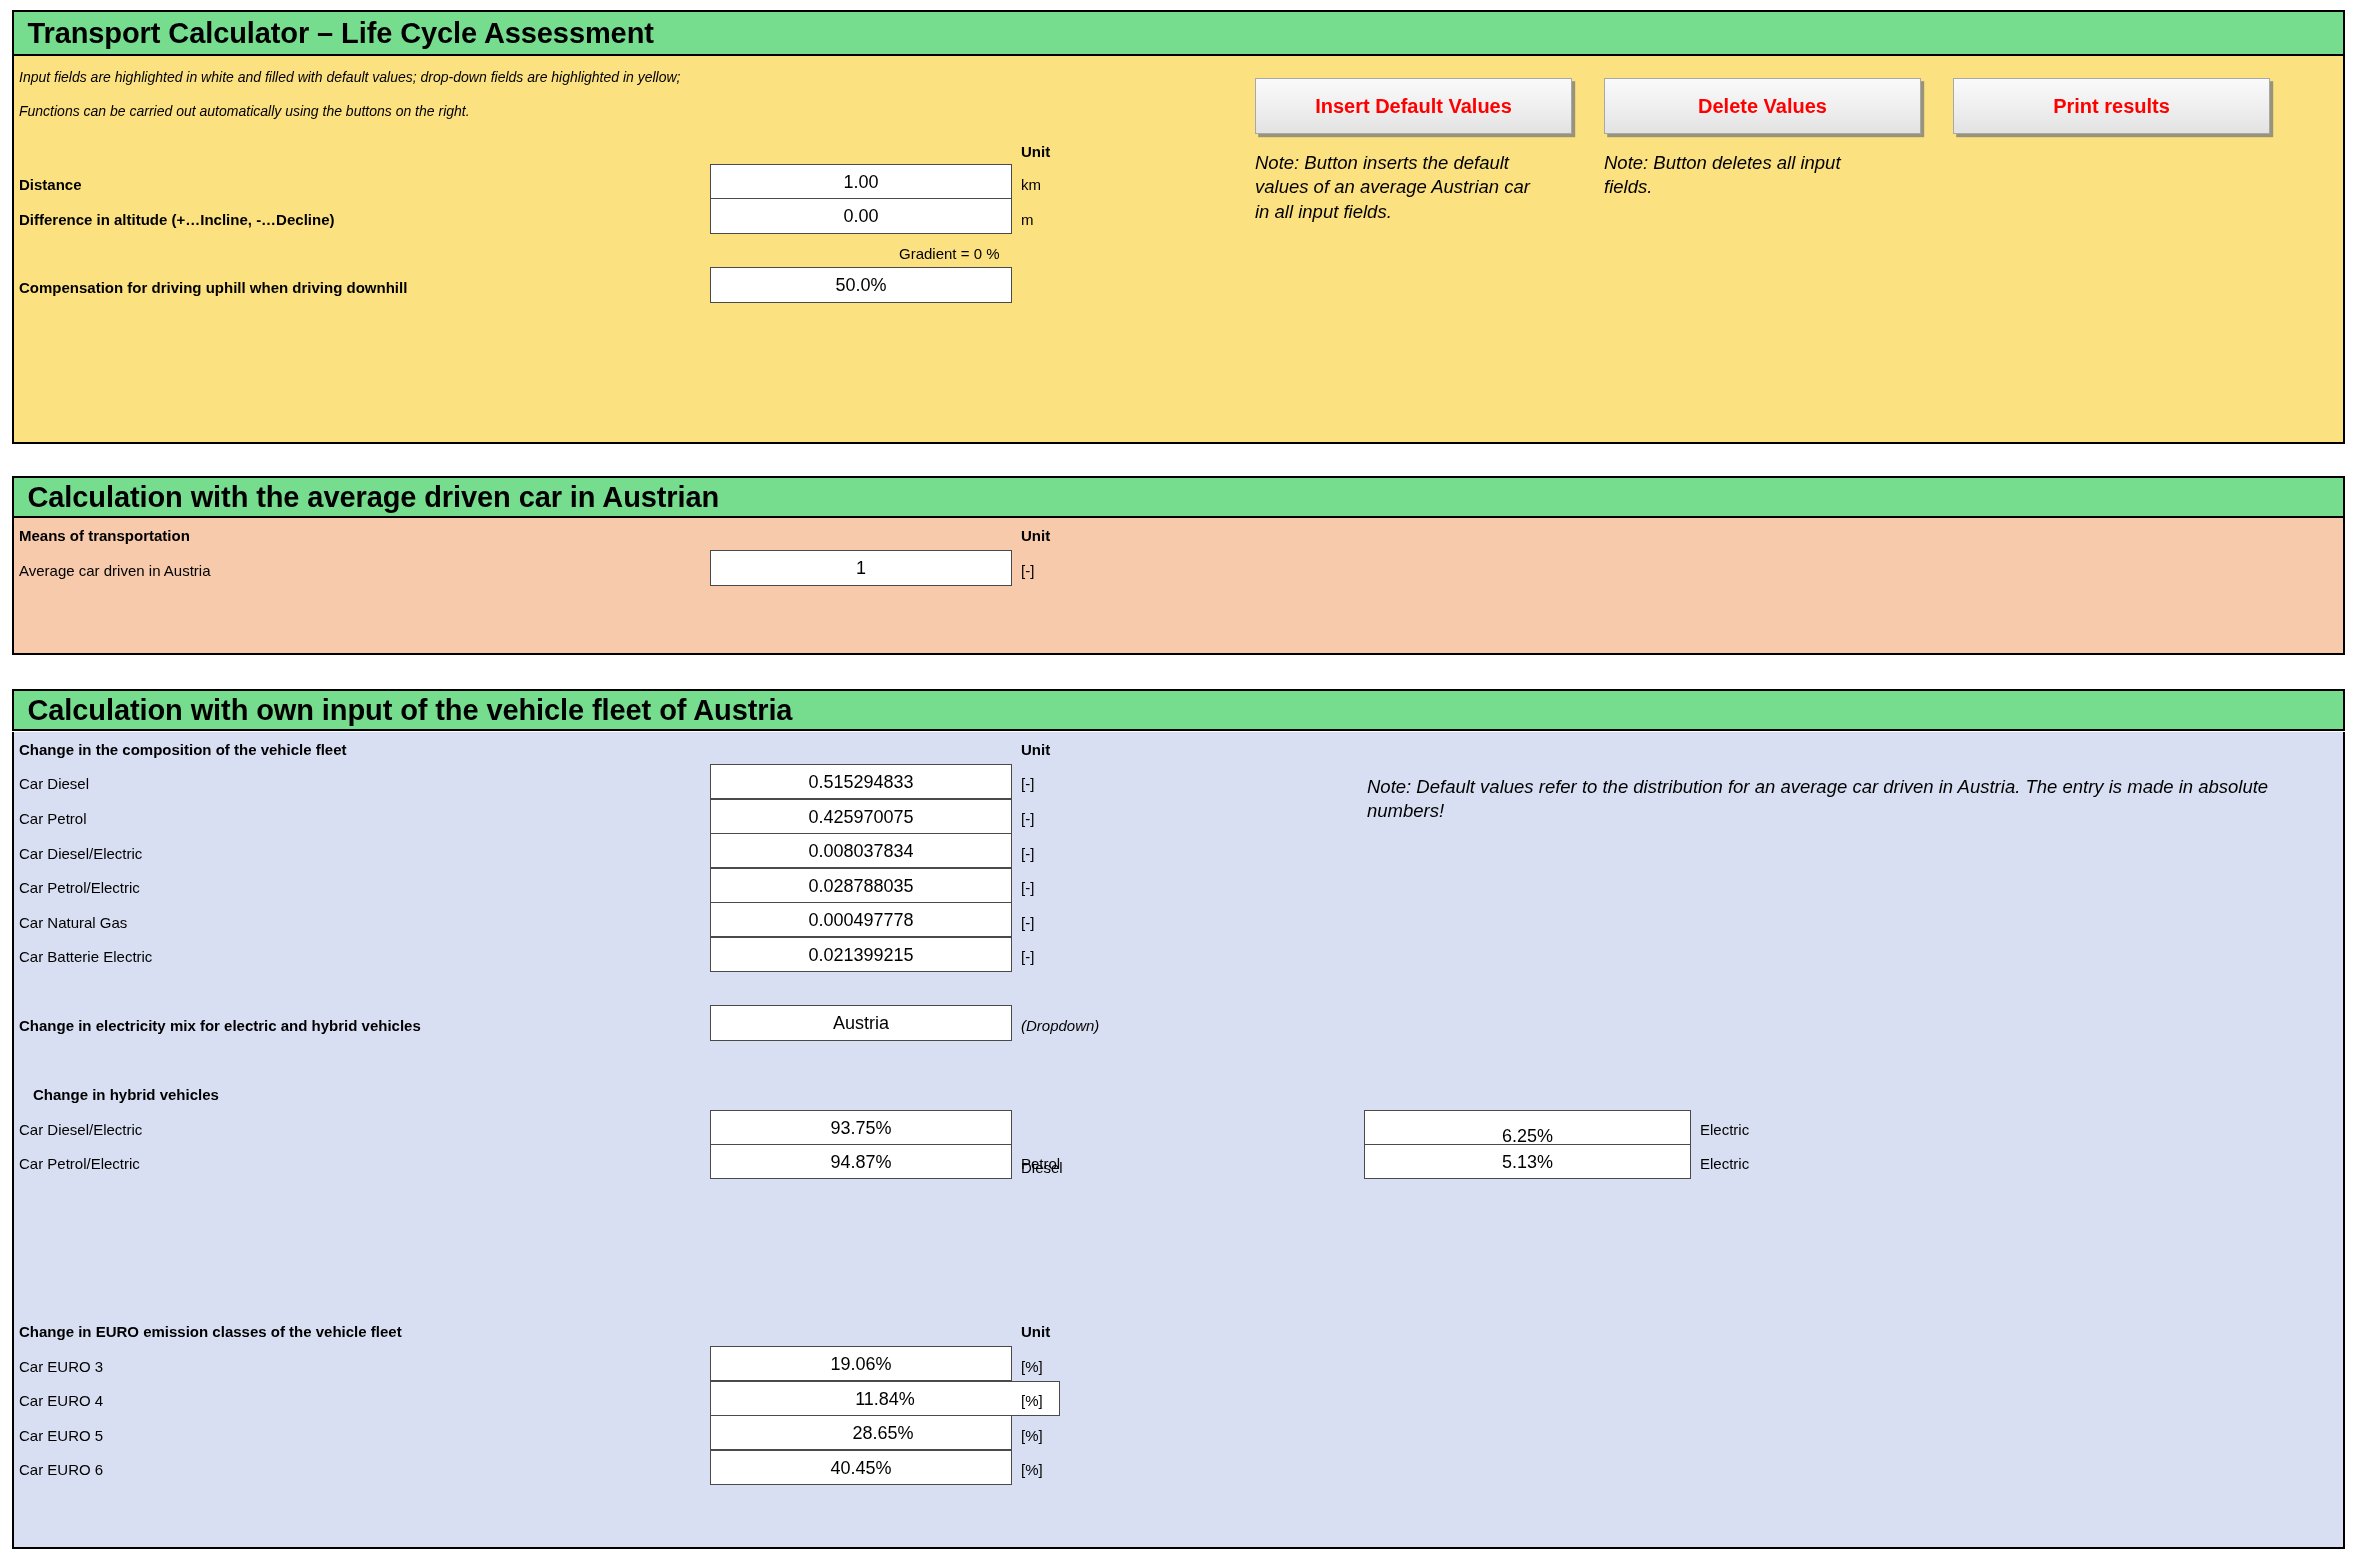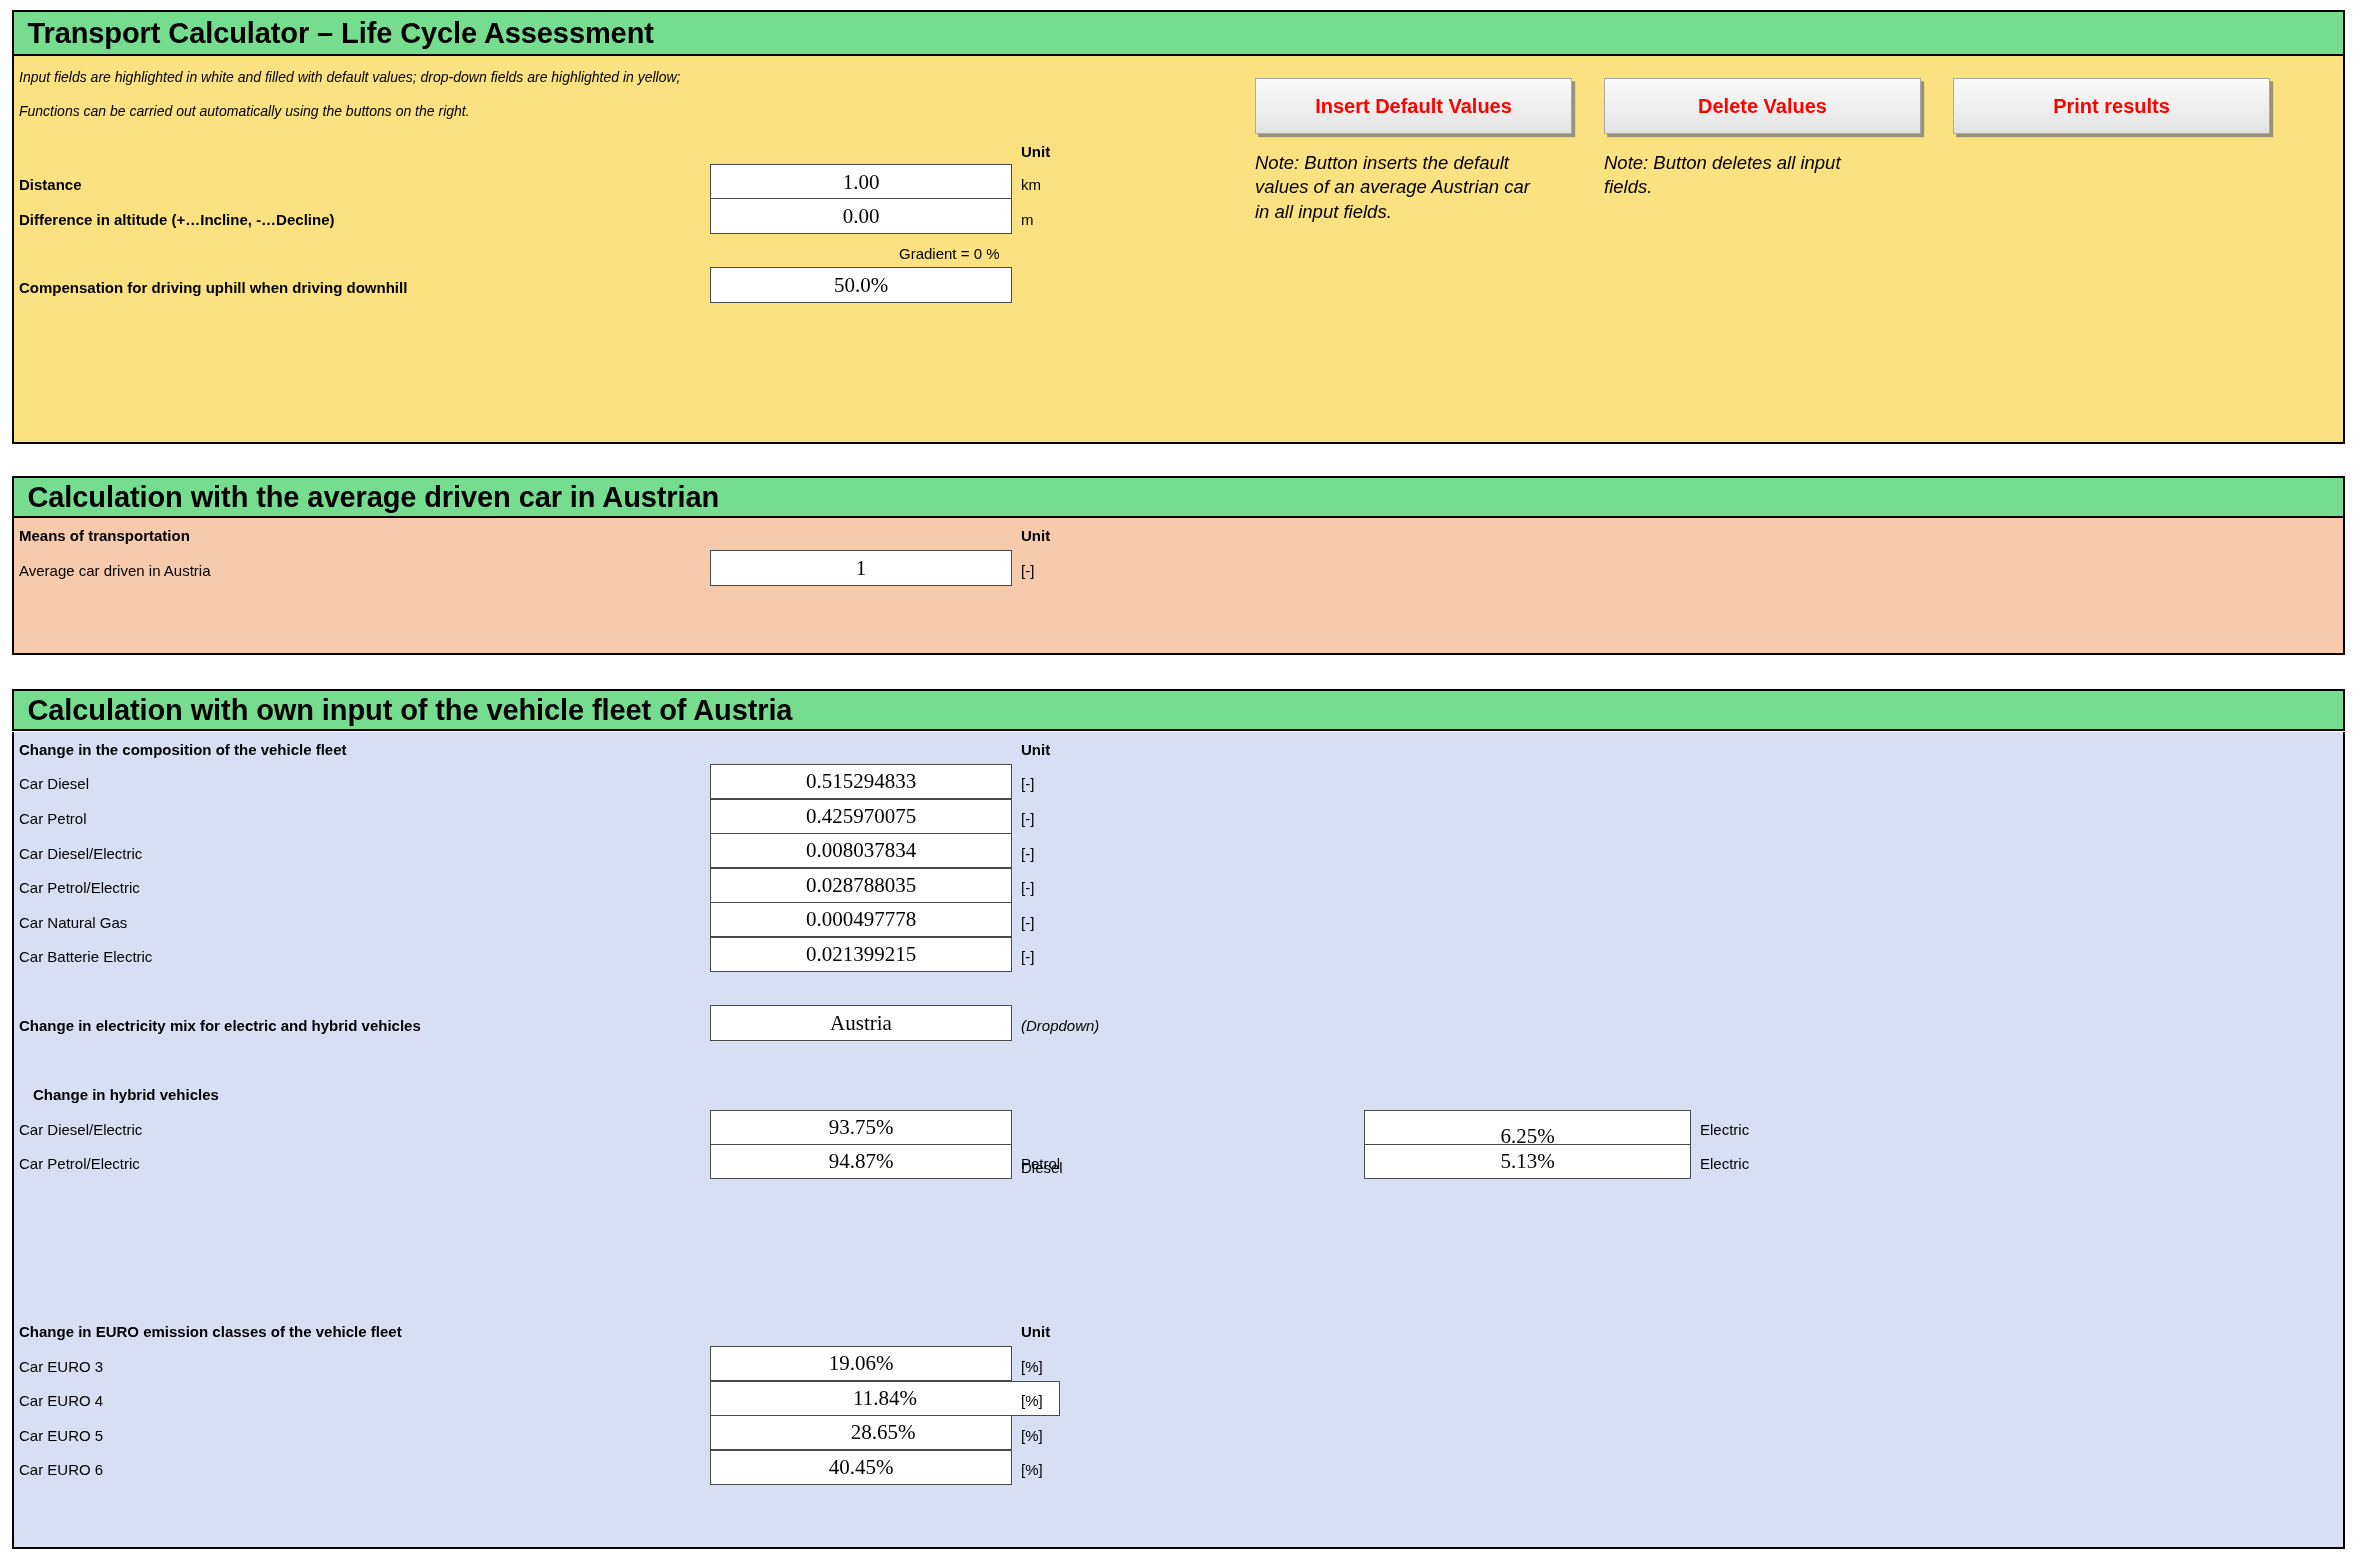--- a/index.html
+++ b/index.html
@@ -44,24 +44,23 @@
   }
   .intro{
     position:absolute;font-size:14px;font-style:italic;color:#000;line-height:1.5;
   }
 
   
   .cell{
     position:absolute;box-sizing:border-box;
     background:#FFFFFF;
     border:1.9px solid #4a4a4a;
-    font-size:21px;color:#000;
+    font-size:18px;color:#000;
     display:flex;align-items:center;justify-content:center;
     line-height:1;
-    font-family:Liberation Serif, serif;
   }
   .cell.stack-top{border-bottom-width:1.3px;}
   .cell.stack-bot{border-top-width:1.3px;}
 
   
   .xlbtn{
     position:absolute;box-sizing:border-box;
     background:linear-gradient(#FAFAFA,#EDEDED 60%,#E2E2E2);
     border:1.3px solid #A8A8A8;
     box-shadow:3.2px 3.2px 0 0 rgba(120,120,120,.75);
@@ -118,20 +117,21 @@
   <div class="cell" style="left:710px;top:550px;width:302px;height:36px;">1</div>
   <div class="lbl" style="left:1021px;top:563px;">[-]</div>
 
   <div class="block band-green" style="left:11.5px;top:689px;width:2333px;height:42px;">
     <span class="band-title">Calculation with own input of the vehicle fleet of Austria</span>
   </div>
   <div class="block panel panel-blue" style="left:11.5px;top:732px;width:2333px;height:817px;"></div>
 
   <div class="lbl b" style="left:19px;top:742px;">Change in the composition of the vehicle fleet</div>
   <div class="lbl b" style="left:1021px;top:742px;">Unit</div>
+  <div class="note" style="left:1367px;top:775px;width:953px;">Note: Default values refer to the distribution for an average car driven in Austria. The entry is made in absolute numbers!</div>
 
   <div class="lbl" style="left:19px;top:776px;">Car Diesel</div>
   <div class="cell stack-top" style="left:710px;top:764px;width:302px;height:35px;">0.515294833</div>
   <div class="lbl" style="left:1021px;top:776px;">[-]</div>
 
   <div class="lbl" style="left:19px;top:811px;">Car Petrol</div>
   <div class="cell stack-bot" style="left:710px;top:799px;width:302px;height:35px;">0.425970075</div>
   <div class="lbl" style="left:1021px;top:811px;">[-]</div>
 
   <div class="lbl" style="left:19px;top:846px;">Car Diesel/Electric</div>

